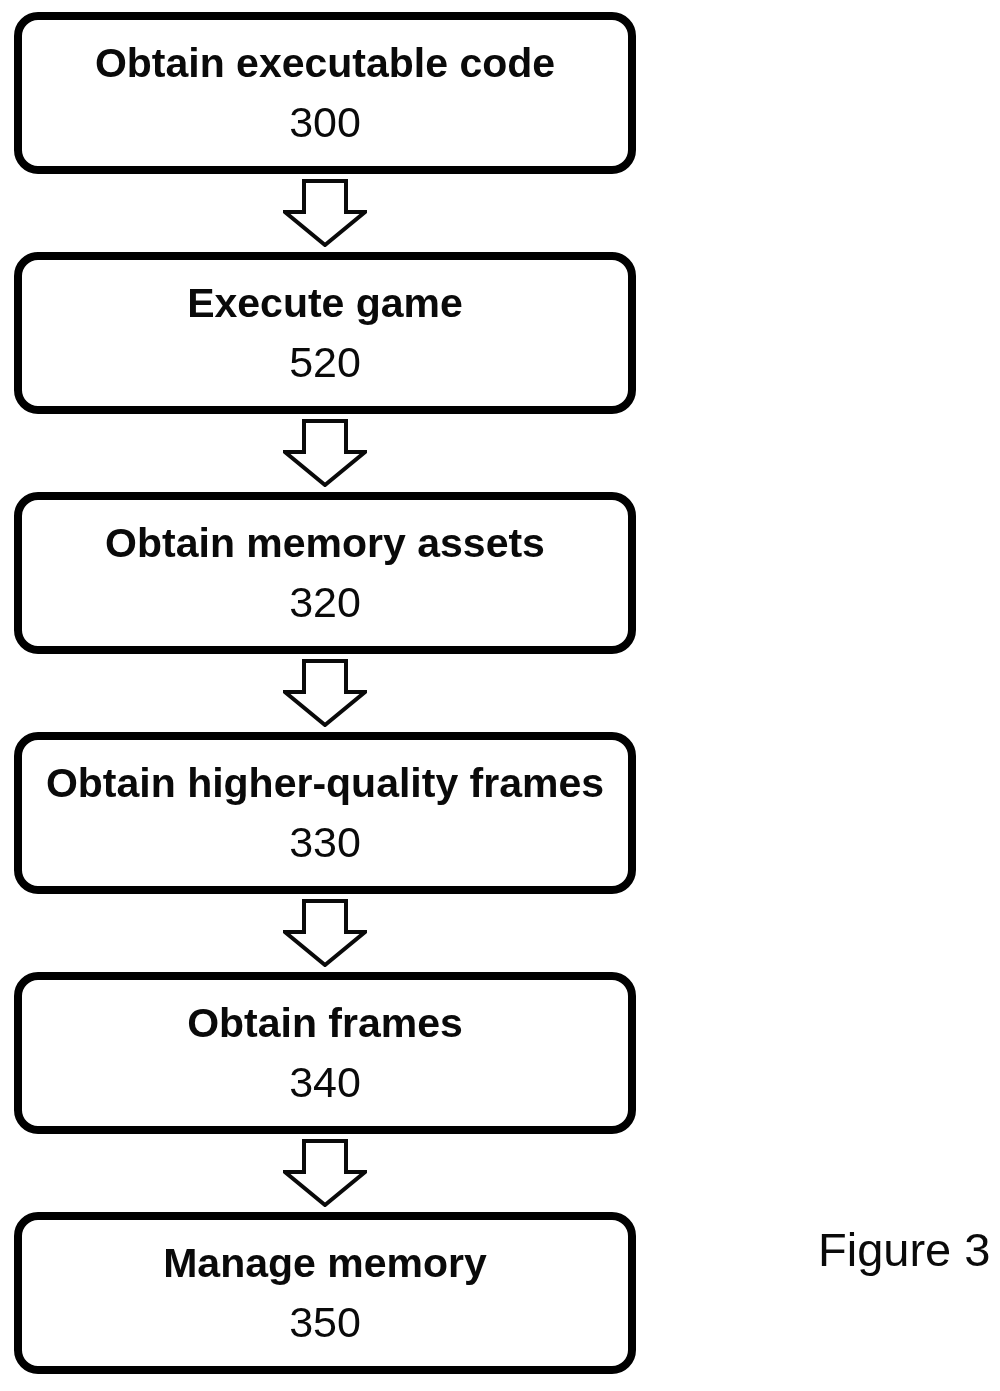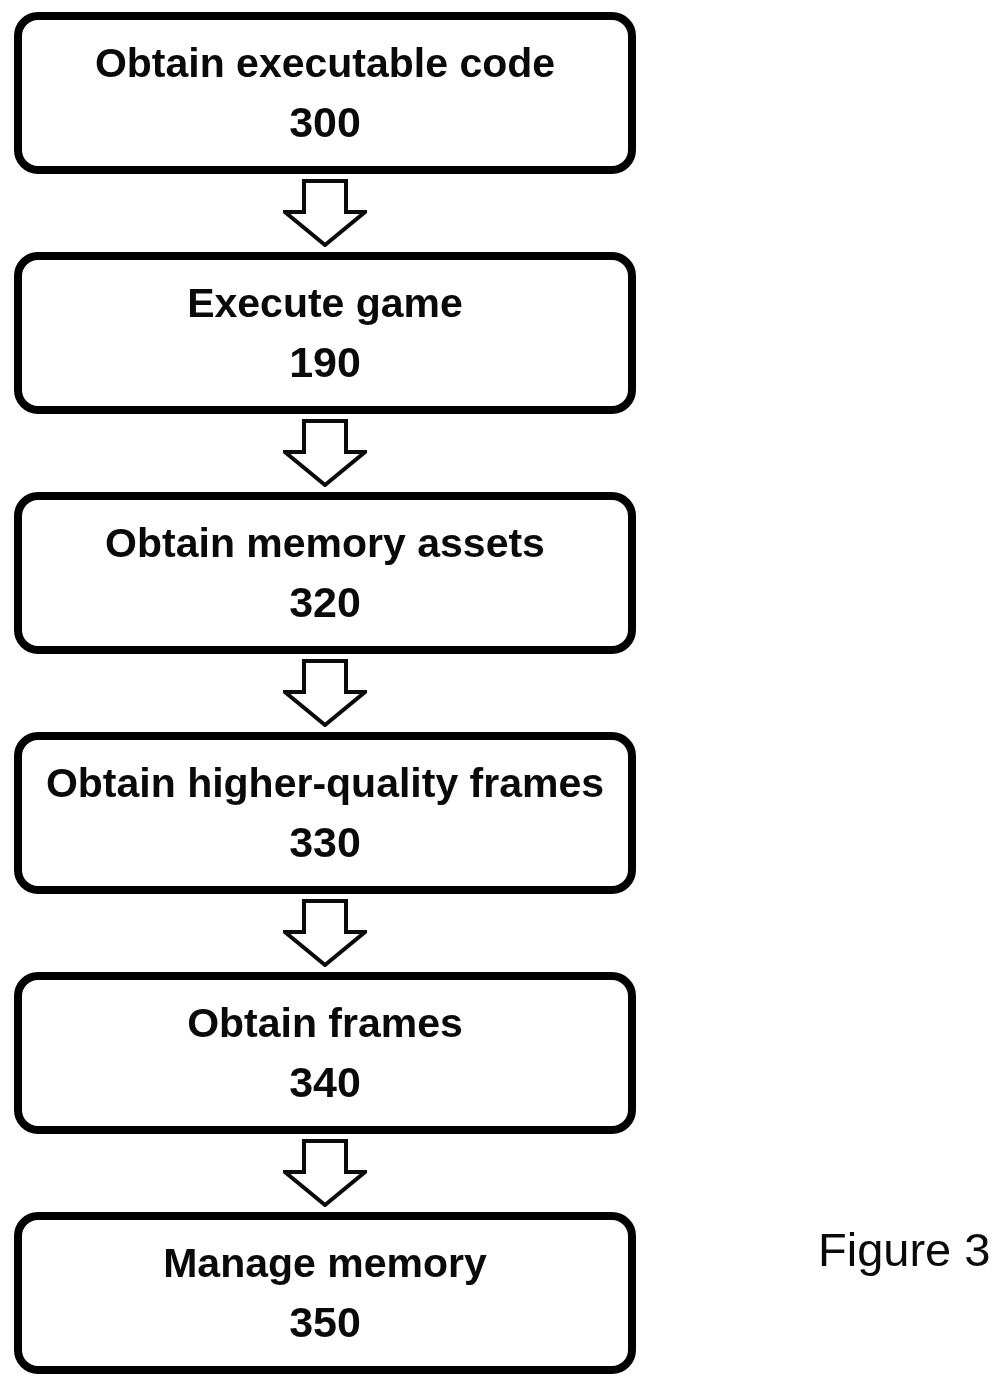--- a/index.html
+++ b/index.html
@@ -40,21 +40,21 @@
   .step-label {
     font-size: 41px;
     font-weight: 600;
     color: #0a0a0a;
     line-height: 1.05;
     text-align: center;
     white-space: nowrap;
   }
   .step-number {
     font-size: 43px;
-    font-weight: 700;
+    font-weight: 400;
     color: #0a0a0a;
     line-height: 1;
     text-align: center;
   }
   .arrow-wrap {
     height: 78px;
     display: flex;
     align-items: center;
     justify-content: center;
   }
@@ -79,21 +79,21 @@
       <div class="step-number">300</div>
     </div>
     <div class="arrow-wrap">
       <svg width="84" height="68" viewBox="0 0 84 68">
         <polygon points="21,2 63,2 63,33 82,33 42,66 2,33 21,33" fill="#ffffff" stroke="#0a0a0a" stroke-width="4" stroke-linejoin="miter"></polygon>
       </svg>
     </div>
 
     <div class="step-box">
       <div class="step-label">Execute game</div>
-      <div class="step-number">190</div>
+      <div class="step-number">520</div>
     </div>
     <div class="arrow-wrap">
       <svg width="84" height="68" viewBox="0 0 84 68">
         <polygon points="21,2 63,2 63,33 82,33 42,66 2,33 21,33" fill="#ffffff" stroke="#0a0a0a" stroke-width="4" stroke-linejoin="miter"></polygon>
       </svg>
     </div>
 
     <div class="step-box">
       <div class="step-label">Obtain memory assets</div>
       <div class="step-number">320</div>

